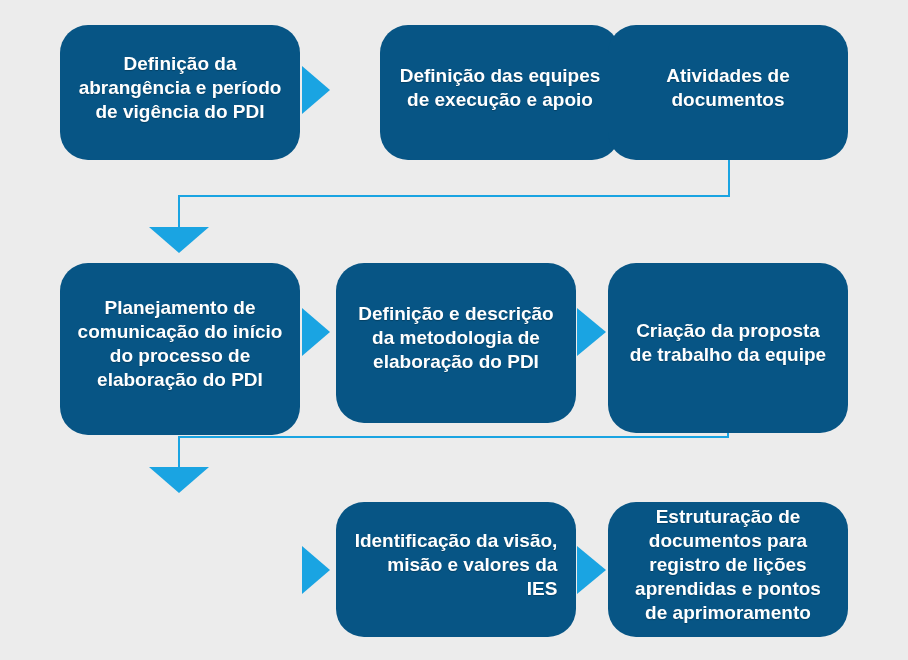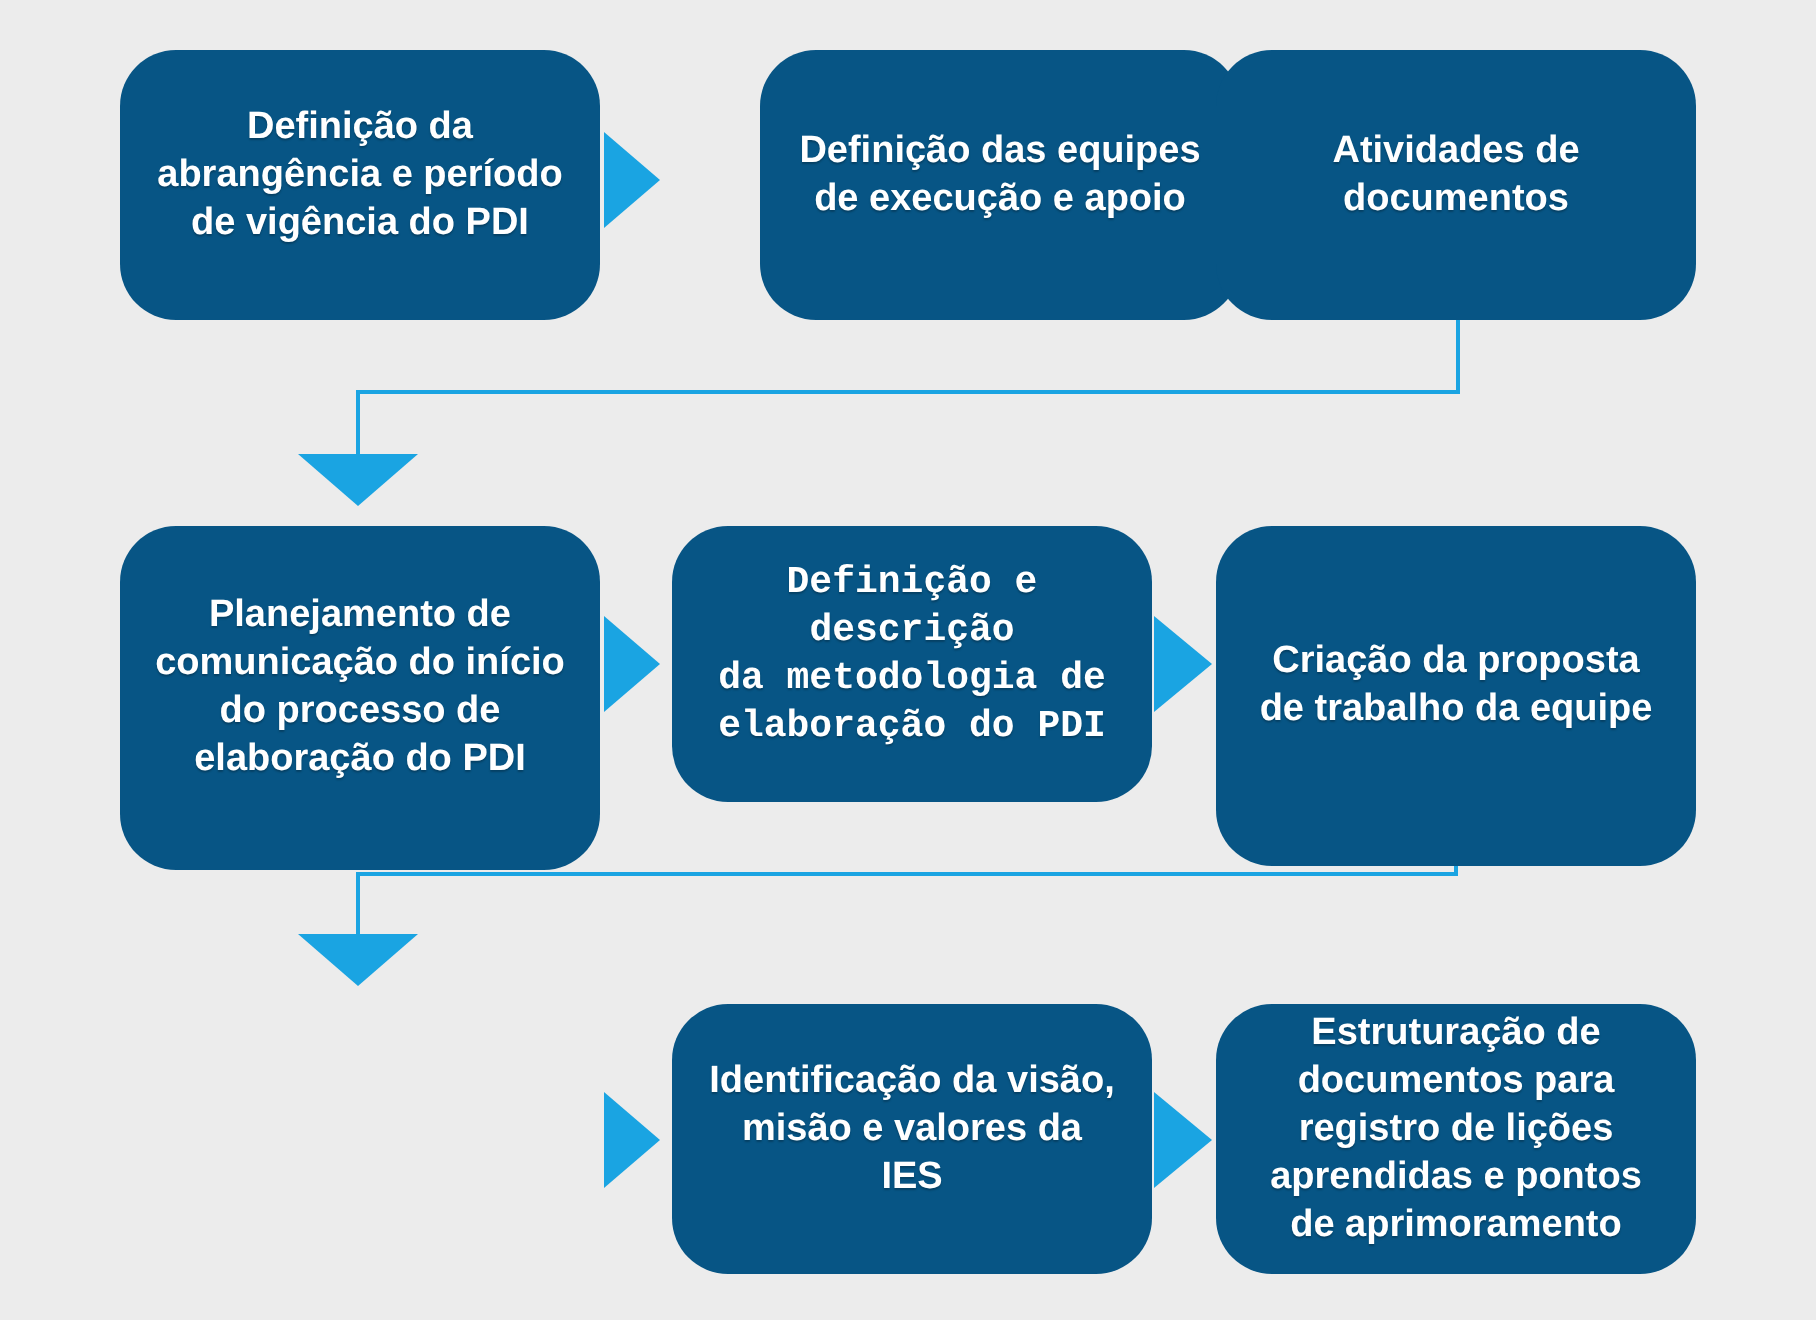--- a/index.html
+++ b/index.html
@@ -40,24 +40,24 @@
     font-size: 19px;
     line-height: 24px;
     font-weight: 700;
     white-space: pre-line;
     text-shadow: 0 1px 1px rgba(0,0,0,0.25);
   }
   .n1 { left: 60px;  top: 25px; }
   .n2 { left: 336px; top: 25px; margin-left: 44px; }
   .n3 { left: 608px; top: 25px; }
   .n4 { left: 60px;  top: 263px; height: 172px; }
-  .n5 { left: 336px; top: 263px; height: 138px; font-family: Liberation Mono, monospace; }
+  .n5 { left: 336px; top: 263px; height: 160px; }
   .n6 { left: 608px; top: 263px; height: 170px; }
   .n7 { left: 60px;  top: 502px; }
-  .n8 { left: 336px; top: 502px; }
+  .n8 { left: 336px; top: 502px; text-align: right; }
   .n9 { left: 608px; top: 502px; }
 </style>
 </head>
 <body>
 
 <div class="canvas">
 
   <svg class="connectors" viewBox="0 0 908 660" xmlns="http://www.w3.org/2000/svg">
 
     <polygon points="302,66 302,114 330,90" fill="#1aa4e2"></polygon>

